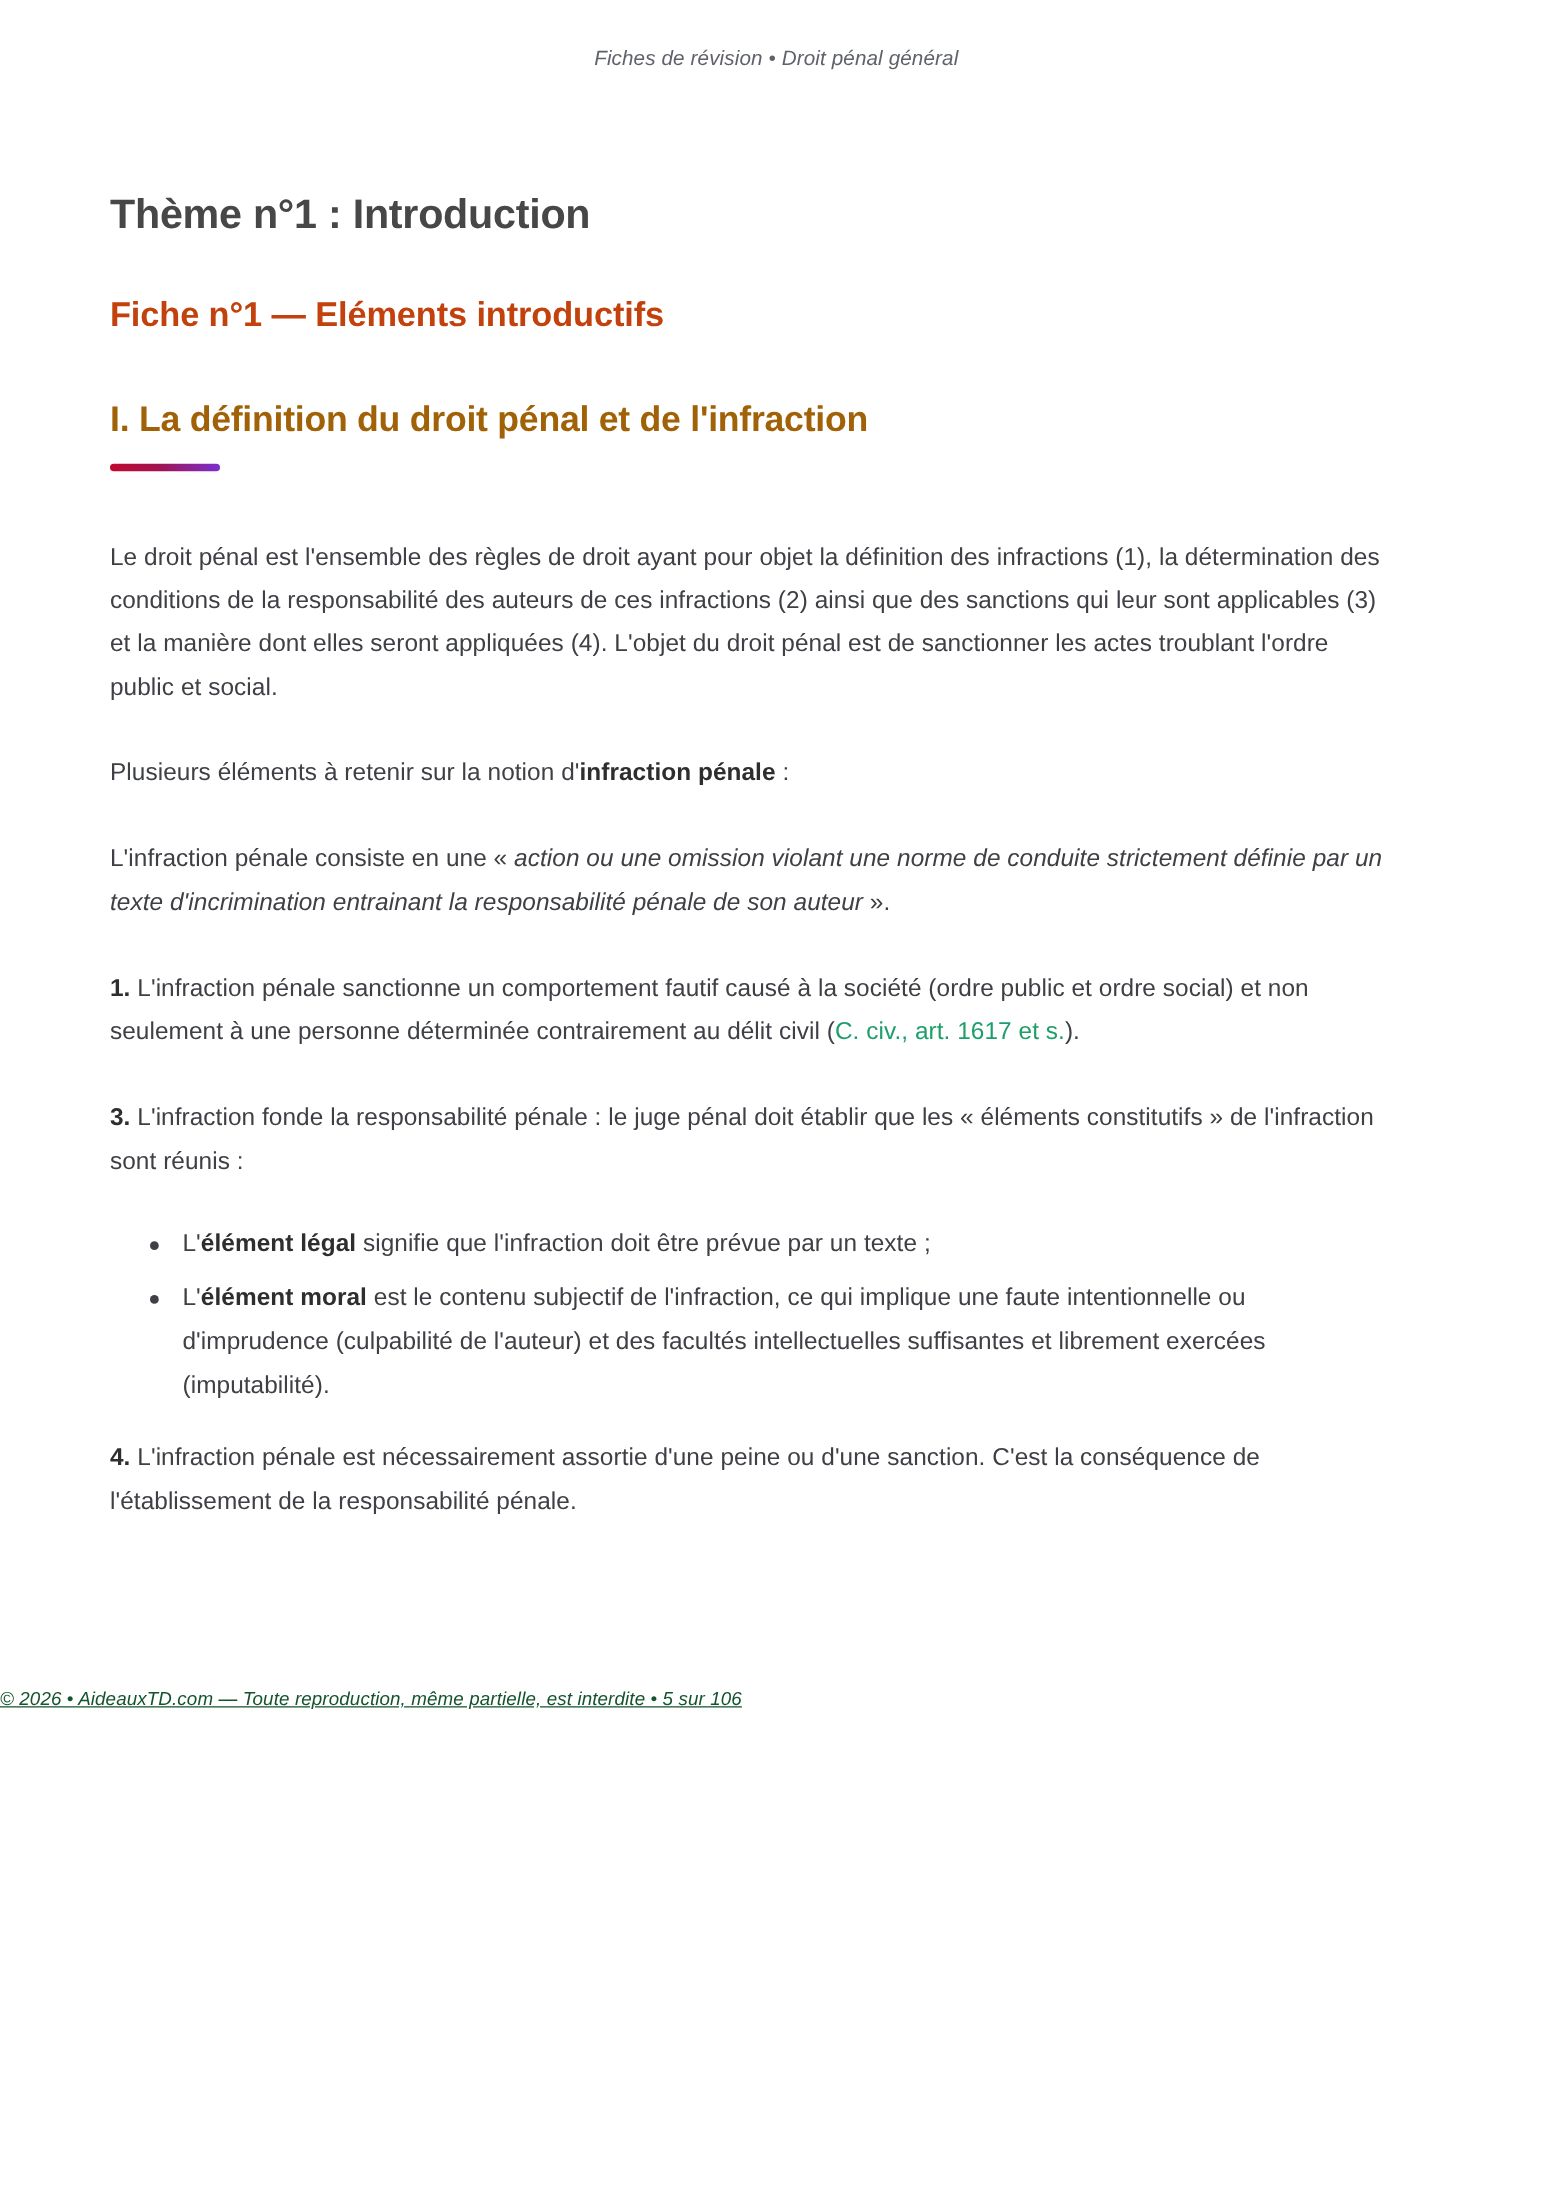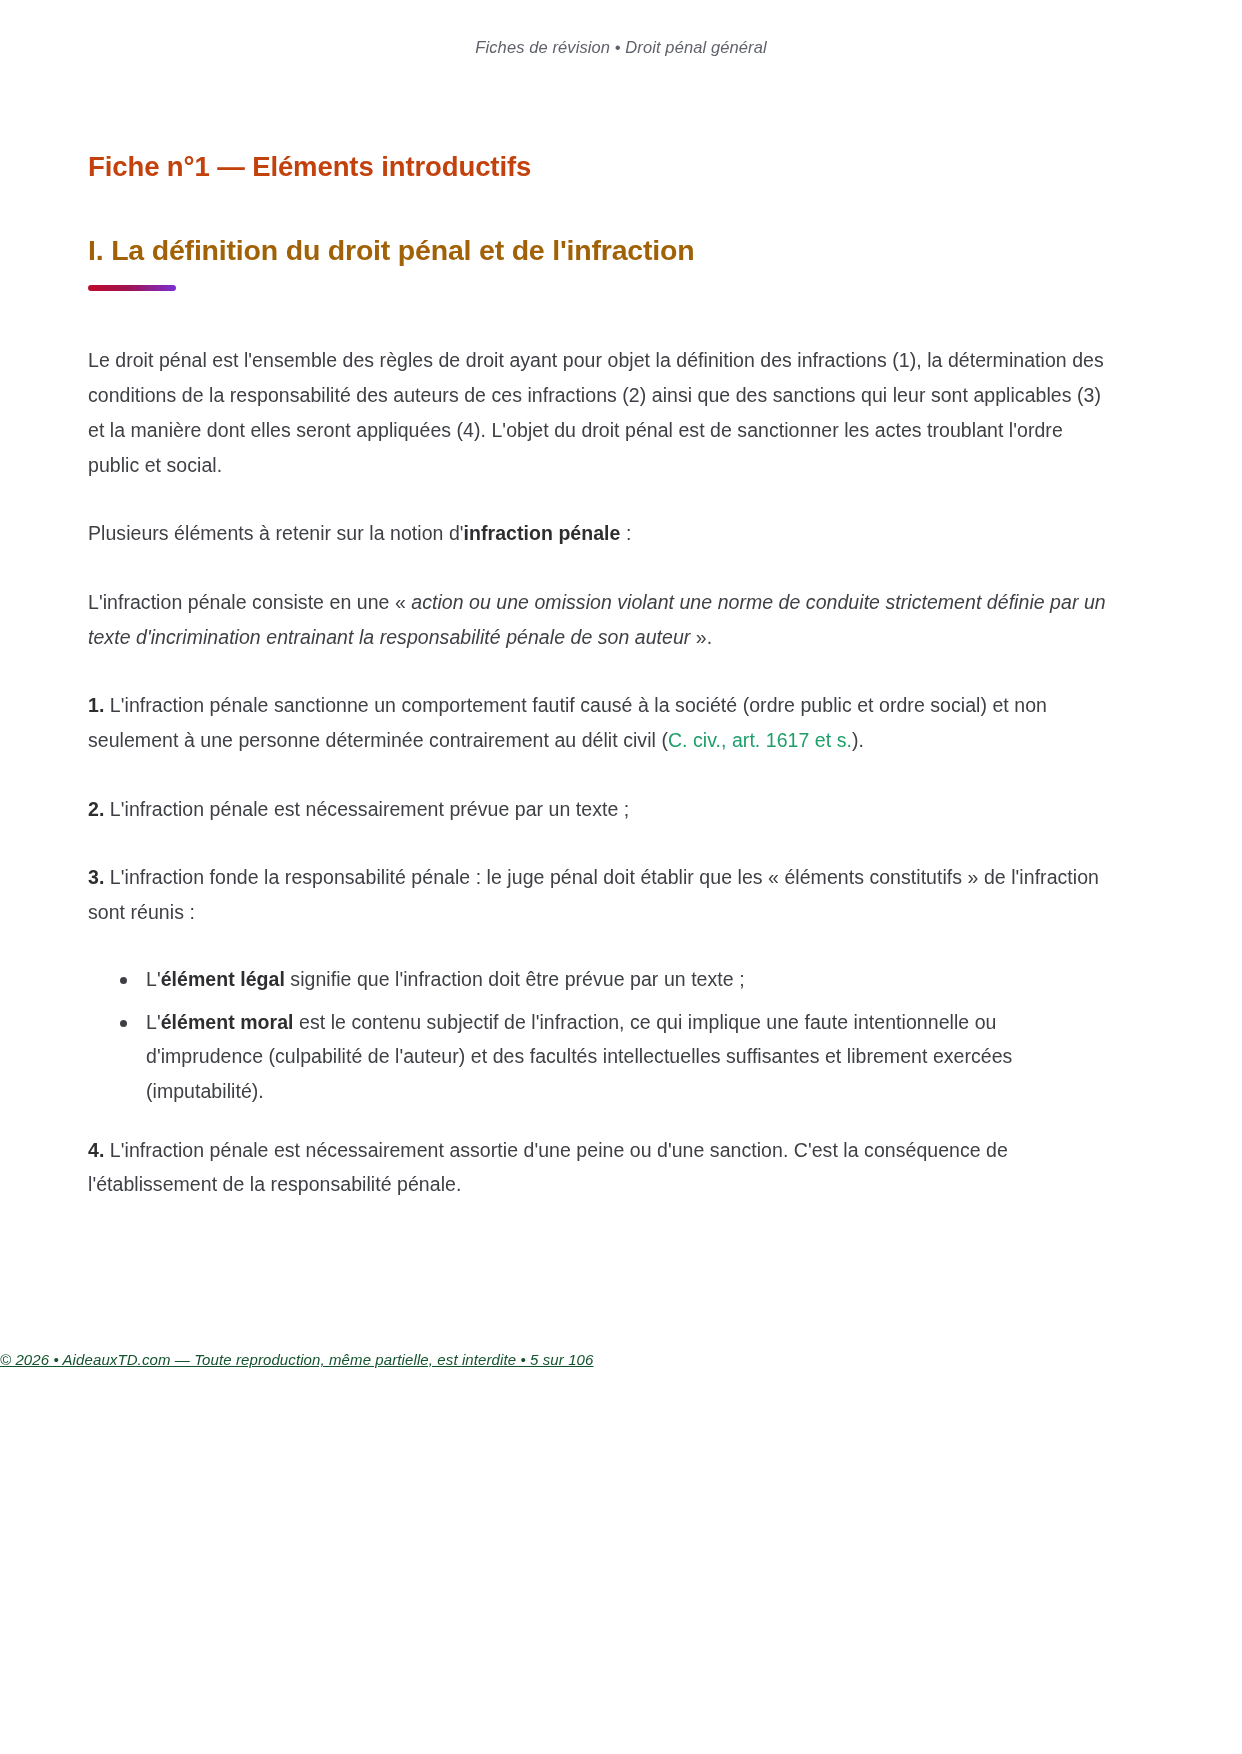--- a/index.html
+++ b/index.html
@@ -138,20 +138,21 @@
 </style>
 </head>
 <body>
 
 <div class="page">
 
   <div class="running-header">Fiches de révision • Droit pénal général</div>
 
   <div class="content">
 
+    <h1 class="theme-title">Thème n°1 : Introduction</h1>
 
     <h2 class="fiche-title">Fiche n°1 — Eléments introductifs</h2>
 
     <h3 class="section-title">I. La définition du droit pénal et de l'infraction</h3>
 
     <div class="accent-rule"></div>
 
     <p class="body">
       <span>Le droit pénal est l'ensemble des règles de droit ayant pour objet la définition des infractions (1), la détermination des conditions de la responsabilité des auteurs de ces infractions (2) ainsi que des sanctions qui leur sont applicables (3) et la manière dont elles seront appliquées (4). L'objet du droit pénal est de sanctionner les actes troublant l'ordre public et social.</span>
     </p>
@@ -161,23 +162,20 @@
     </p>
 
     <p class="body">
       <span>L'infraction pénale consiste en une « </span><span class="italic">action ou une omission violant une norme de conduite strictement définie par un texte d'incrimination entrainant la responsabilité pénale de son auteur</span><span> ».</span>
     </p>
 
     <p class="body">
       <span class="bold">1.</span><span> L'infraction pénale sanctionne un comportement fautif causé à la société (ordre public et ordre social) et non seulement à une personne déterminée contrairement au délit civil (</span><span class="green">C. civ., art. 1617 et s.</span><span>).</span>
     </p>
 
-    <p class="body">
-      <span class="bold">2.</span><span> L'infraction pénale est nécessairement prévue par un texte ;</span>
-    </p>
 
     <p class="body tight">
       <span class="bold">3.</span><span> L'infraction fonde la responsabilité pénale : le juge pénal doit établir que les « éléments constitutifs » de l'infraction sont réunis :</span>
     </p>
 
     <ul class="bullets">
       <li>
         <span>L'</span><span class="bold">élément légal</span><span> signifie que l'infraction doit être prévue par un texte ;</span>
       </li>
       <li>

